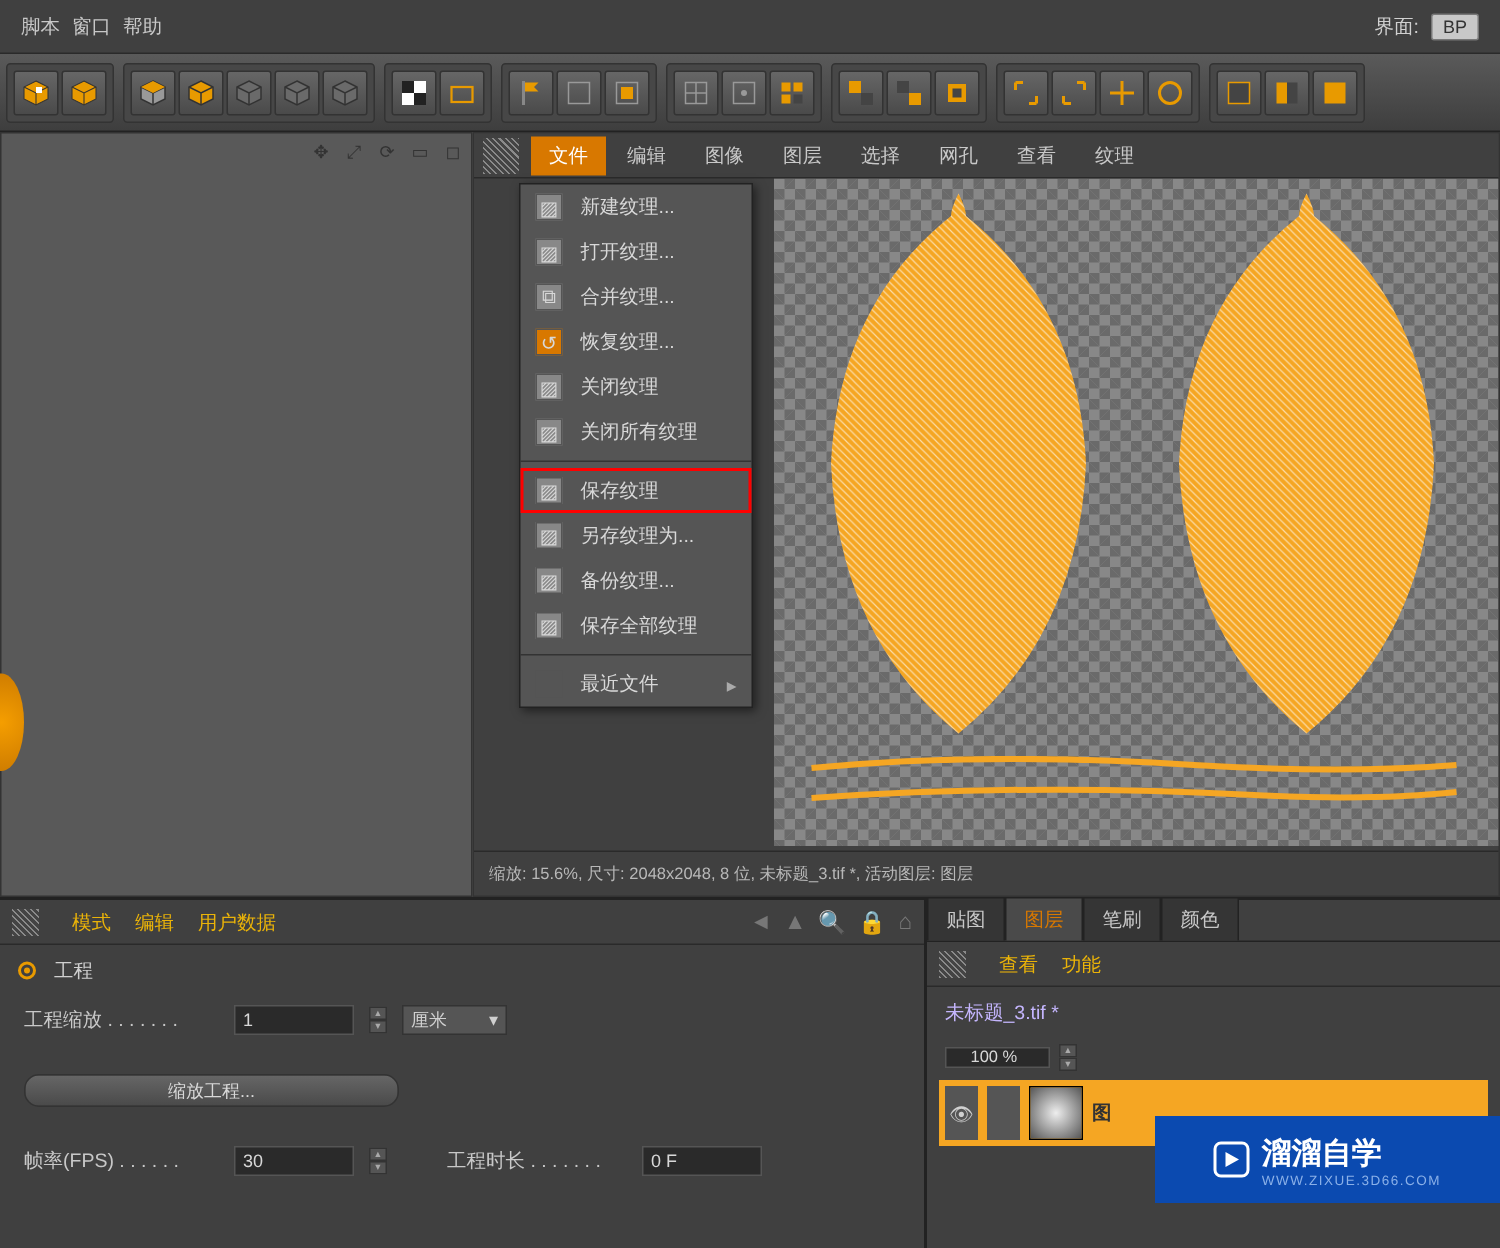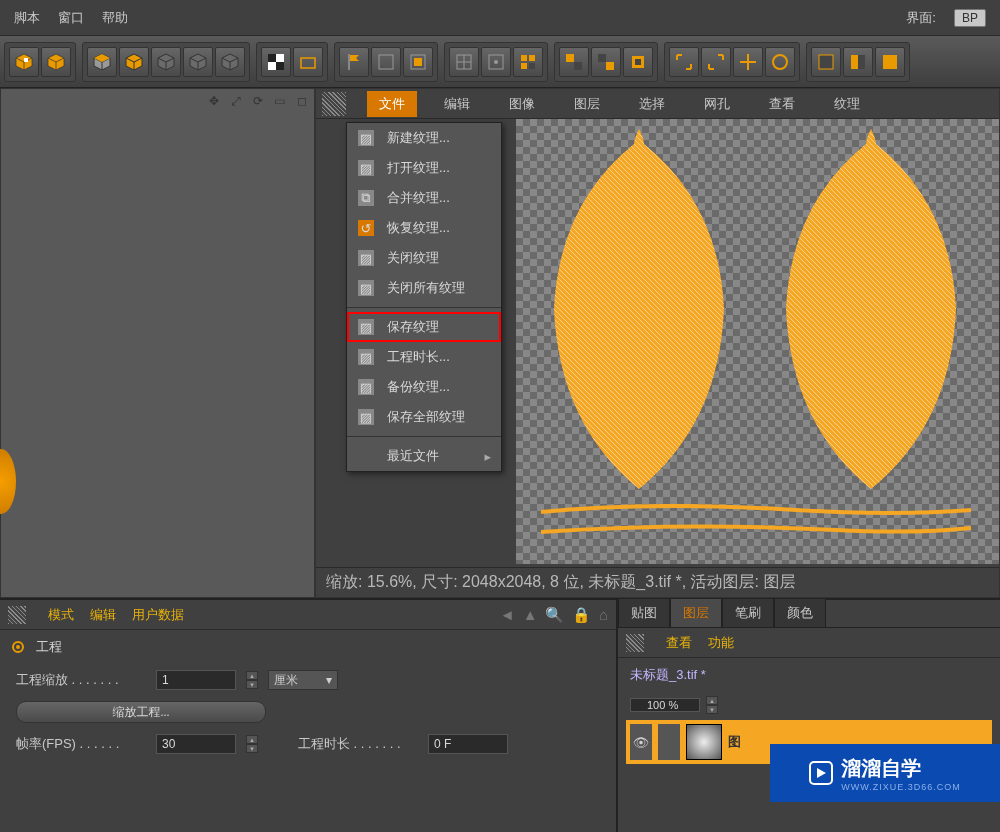--- a/index.html
+++ b/index.html
@@ -17,21 +17,21 @@
   
   .top-menu {
     height: 36px;
     background: #404040;
     display: flex;
     align-items: center;
     justify-content: space-between;
     padding: 0 14px;
     border-bottom: 1px solid #2a2a2a;
   }
-  .top-menu-left, .top-menu-right { display: flex; align-items: flex-end; gap: 18px; }
+  .top-menu-left, .top-menu-right { display: flex; align-items: flex-end; gap: 8px; }
   .top-menu-item { color: #c8c8c8; cursor: pointer; }
   .bp-btn {
     background: #c8c8c8; color: #333; padding: 1px 7px;
     border: 1px solid #777; border-radius: 2px; font-size: 12px;
   }
   
   
   .toolbars {
     height: 52px;
     background: linear-gradient(#5a5a5a, #3e3e3e);
@@ -92,21 +92,21 @@
     flex: 1;
     display: flex;
     flex-direction: column;
     background: #404040;
     border: 1px solid #333;
   }
   .texture-menu {
     height: 30px;
     display: flex;
     align-items: center;
-    gap: 15px;
+    gap: 2px;
     padding: 0 6px;
     background: #404040;
     border-bottom: 1px solid #2a2a2a;
   }
   .hatching-icon {
     width: 24px; height: 24px;
     background: repeating-linear-gradient(45deg, #8a8a8a 0, #8a8a8a 1px, #444 1px, #444 3px);
     margin-right: 6px;
   }
   .texture-menu-item {
@@ -152,21 +152,21 @@
     left: 20px; bottom: 20px;
     width: 440px; height: 40px;
   }
   
   .status-line {
     height: 30px;
     display: flex;
     align-items: center;
     padding-left: 10px;
     color: #b8b8b8;
-    font-size: 16px;
+    font-size: 11px;
     border-top: 1px solid #2a2a2a;
   }
   
   
   .dropdown {
     position: absolute;
     left: 346px; top: 122px;
     width: 156px;
     background: #555;
     border: 1px solid #222;
@@ -240,21 +240,21 @@
   .form-input {
     width: 80px; height:20px; background:#2a2a2a; border:1px solid #555;
     color:#d8d8d8; padding: 0 5px; font-size:12px;
   }
   .spinner { width:12px; display:flex; flex-direction:column; }
   .spinner span { height:9px; background:#555; border:1px solid #333; font-size:7px; text-align:center; color:#aaa; cursor:pointer; line-height:7px; }
   .dropdown-field { width:70px; height:20px; background:#555; border:1px solid #333; display:flex; align-items:center; justify-content:space-between; padding:0 5px; font-size:12px; }
   .wide-btn {
     width: 250px; height:22px; background: linear-gradient(#666,#4a4a4a);
     border-radius: 10px; border:1px solid #333; text-align:center;
-    font-size:12px; color:#d8d8d8; line-height:20px; margin: 5px 16px; font-family: Liberation Serif, serif;
+    font-size:12px; color:#d8d8d8; line-height:20px; margin: 20px 16px;
   }
   
   .bottom-right {
     flex:1;
     background:#404040;
     display:flex;
     flex-direction:column;
   }
   .layer-file { padding: 8px 12px; color:#c4b5fd; }
   .percent-row { display:flex; align-items:center; gap:6px; padding: 4px 12px; }
@@ -545,21 +545,21 @@
       <span class="dd-icon">▨</span>
       <span>关闭所有纹理</span>
     </div>
   <div class="dropdown-sep"></div>
   <div class="dropdown-item highlighted">
       <span class="dd-icon">▨</span>
       <span>保存纹理</span>
     </div>
   <div class="dropdown-item">
       <span class="dd-icon">▨</span>
-      <span>工程时长...</span>
+      <span>另存纹理为...</span>
     </div>
   <div class="dropdown-item">
       <span class="dd-icon">▨</span>
       <span>备份纹理...</span>
     </div>
   <div class="dropdown-item">
       <span class="dd-icon">▨</span>
       <span>保存全部纹理</span>
     </div>
   <div class="dropdown-sep"></div>

